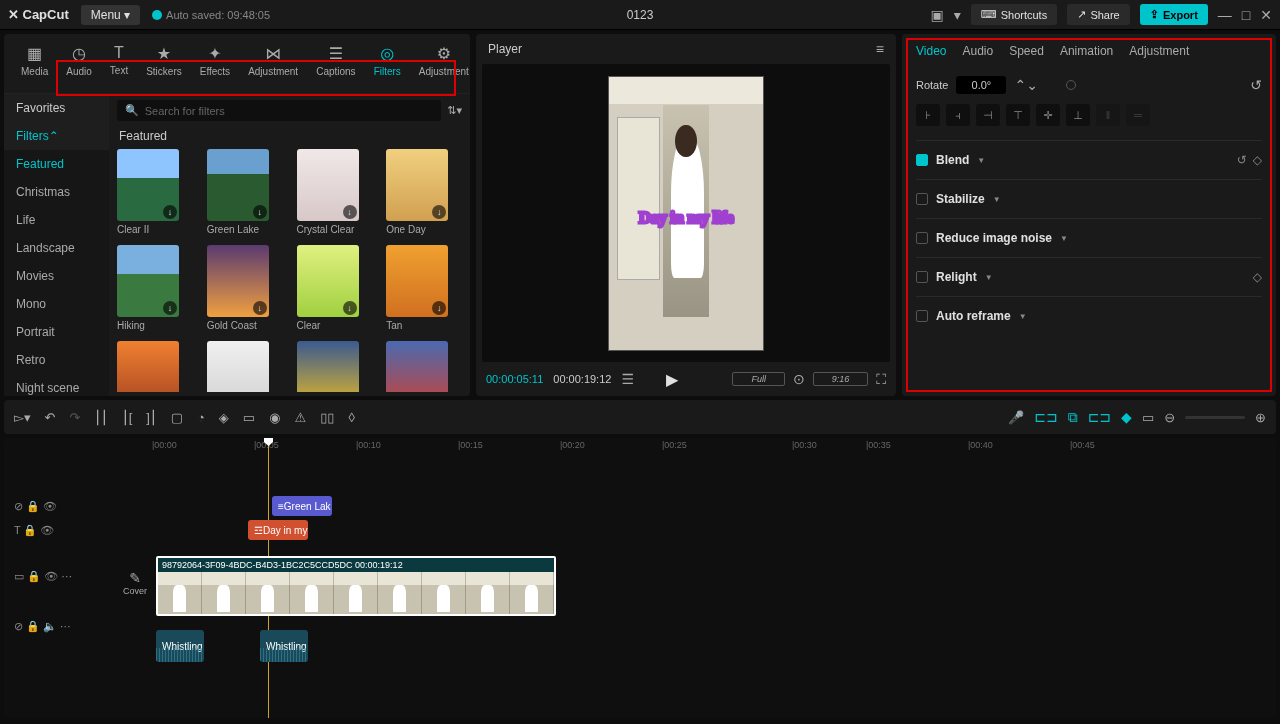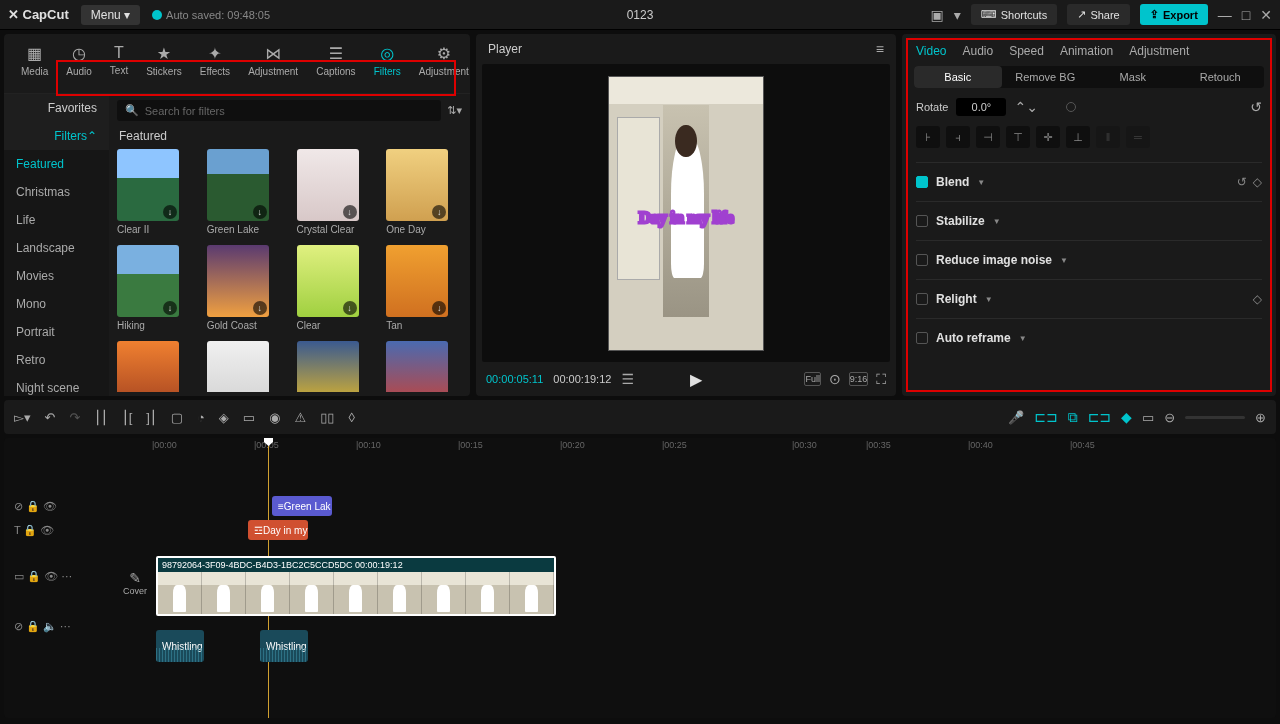--- a/index.html
+++ b/index.html
@@ -18,21 +18,21 @@
 .main-row { height: 370px; display: flex; gap: 6px; padding: 4px; }
 .left-panel { width: 466px; background: #1a1a1a; border-radius: 4px; display: flex; flex-direction: column; position: relative; }
 .redbox-toolbar { position: absolute; top: 26px; left: 52px; width: 400px; height: 36px; border: 2px solid #d00; pointer-events: none; z-index: 5; }
 .tool-tabs { display: flex; padding: 4px 8px 0; gap: 0; border-bottom: 1px solid #222; height: 60px; }
 .tool-tab { flex: 0 0 auto; padding: 6px 9px; display: flex; flex-direction: column; align-items: center; gap: 3px; font-size: 10px; color: #aaa; cursor: pointer; }
 .tool-tab.active { color: #00c4cc; }
 .left-body { display: flex; flex: 1; overflow: hidden; }
 .cat-list { width: 105px; background: #161616; display: flex; flex-direction: column; }
 .cat-item { padding: 7px 12px; font-size: 12px; color: #aaa; cursor: pointer; }
 .cat-item.active { color: #00c4cc; }
-.cat-header { padding: 7px 12px; font-size: 12px; color: #ccc; background: #1e1e1e; display: flex; justify-content: flex-end; }
+.cat-header { padding: 7px 12px; font-size: 12px; color: #ccc; background: #1e1e1e; display: flex; justify-content: flex-start; }
 .filter-grid-wrap { flex: 1; display: flex; flex-direction: column; padding: 4px 8px; overflow: hidden; }
 .search-row { display: flex; align-items: center; height: 28px; gap: 6px; }
 .search-box { flex: 1; background: #0f0f0f; border-radius: 3px; padding: 4px 8px; color: #666; font-size: 11px; display: flex; align-items: center; gap: 6px; }
 .feat-h { font-size: 12px; color: #ccc; padding: 6px 2px; }
 .filter-grid { display: grid; grid-template-columns: repeat(4, 1fr); gap: 10px 14px; overflow-y: auto; }
 .thumb { display: flex; flex-direction: column; gap: 3px; }
 .thumb .img { width: 62px; height: 72px; border-radius: 3px; position: relative; }
 .thumb .dl { position: absolute; right: 2px; bottom: 2px; width: 14px; height: 14px; background: rgba(0,0,0,.6); border-radius: 50%; display: flex; align-items: center; justify-content: center; font-size: 9px; }
 .thumb .lbl { font-size: 10px; color: #aaa; white-space: nowrap; overflow: hidden; }
 
@@ -43,21 +43,21 @@
 .vf-hall { position: absolute; top: 28px; left: 35%; width: 30%; height: 78%; background: linear-gradient(#c8c2b0, #9a9484); }
 .vf-door { position: absolute; top: 40px; left: 5%; width: 28%; height: 60%; background: #e8e4d6; border: 1px solid #aaa; }
 .vf-person { position: absolute; top: 60px; left: 40%; width: 22%; height: 52%; background: #fff; border-radius: 40% 40% 10% 10%; }
 .vf-head { position: absolute; top: 48px; left: 43%; width: 14%; height: 12%; background: #3a2a20; border-radius: 50%; }
 .vf-text { position: absolute; top: 48%; left: 50%; transform: translateX(-50%); font-family: cursive, serif; font-weight: 900; font-size: 17px; color: #fff; -webkit-text-stroke: 3px #a040d0; white-space: nowrap; letter-spacing: -0.5px; }
 .player-ctrl { height: 34px; display: flex; align-items: center; padding: 0 10px; gap: 10px; font-size: 11px; }
 .tc1 { color: #00c4cc; }
 .tc2 { color: #ccc; }
 .play-icon { margin: 0 auto; font-size: 16px; cursor: pointer; }
 .pc-right { margin-left: auto; display: flex; gap: 8px; align-items: center; }
-.pc-box { border: 1px solid #555; padding: 1px 0; border-radius: 2px; font-size: 9px; color: #aaa; }
+.pc-box { border: 1px solid #555; padding: 1px 18px; border-radius: 2px; font-size: 9px; color: #aaa; font-style: italic; }
 
 .right-panel { width: 374px; background: #1a1a1a; border-radius: 4px; position: relative; display: flex; flex-direction: column; }
 .redbox-right { position: absolute; top: 4px; left: 4px; right: 4px; bottom: 4px; border: 2px solid #d00; pointer-events: none; }
 .rp-tabs { display: flex; gap: 16px; padding: 10px 14px 8px; font-size: 12px; }
 .rp-tab { color: #aaa; cursor: pointer; }
 .rp-tab.active { color: #00c4cc; }
 .rp-subtabs { display: flex; margin: 0 12px; background: #0f0f0f; border-radius: 4px; font-size: 11px; }
 .rp-sub { flex: 1; text-align: center; padding: 5px 0; color: #aaa; cursor: pointer; }
 .rp-sub.active { background: #2a2a2a; color: #fff; border-radius: 4px; }
 .rp-body { padding: 10px 14px; display: flex; flex-direction: column; gap: 4px; }
@@ -288,26 +288,20 @@
   </div>
 
   <div class="right-panel">
     <div class="redbox-right"></div>
     <div class="rp-tabs" id="rp-tabs">
         <span class="rp-tab active">Video</span>
         <span class="rp-tab">Audio</span>
         <span class="rp-tab">Speed</span>
         <span class="rp-tab">Animation</span>
         <span class="rp-tab">Adjustment</span>
-      </div>
-    <div class="rp-subtabs" id="rp-subtabs">
-        <span class="rp-sub active">Basic</span>
-        <span class="rp-sub">Remove BG</span>
-        <span class="rp-sub">Mask</span>
-        <span class="rp-sub">Retouch</span>
       </div>
     <div class="rp-body">
       <div class="rp-row">
         <span>Rotate</span>
         <input class="rp-input" value="0.0°" style="">
         <span class="wc">⌃⌄</span>
         <span style="margin-left:20px; width:10px; height:10px; border:1px solid #555; border-radius:50%"></span>
         <span style="margin-left:auto" class="wc">↺</span>
       </div>
       <div class="rp-iconrow">

